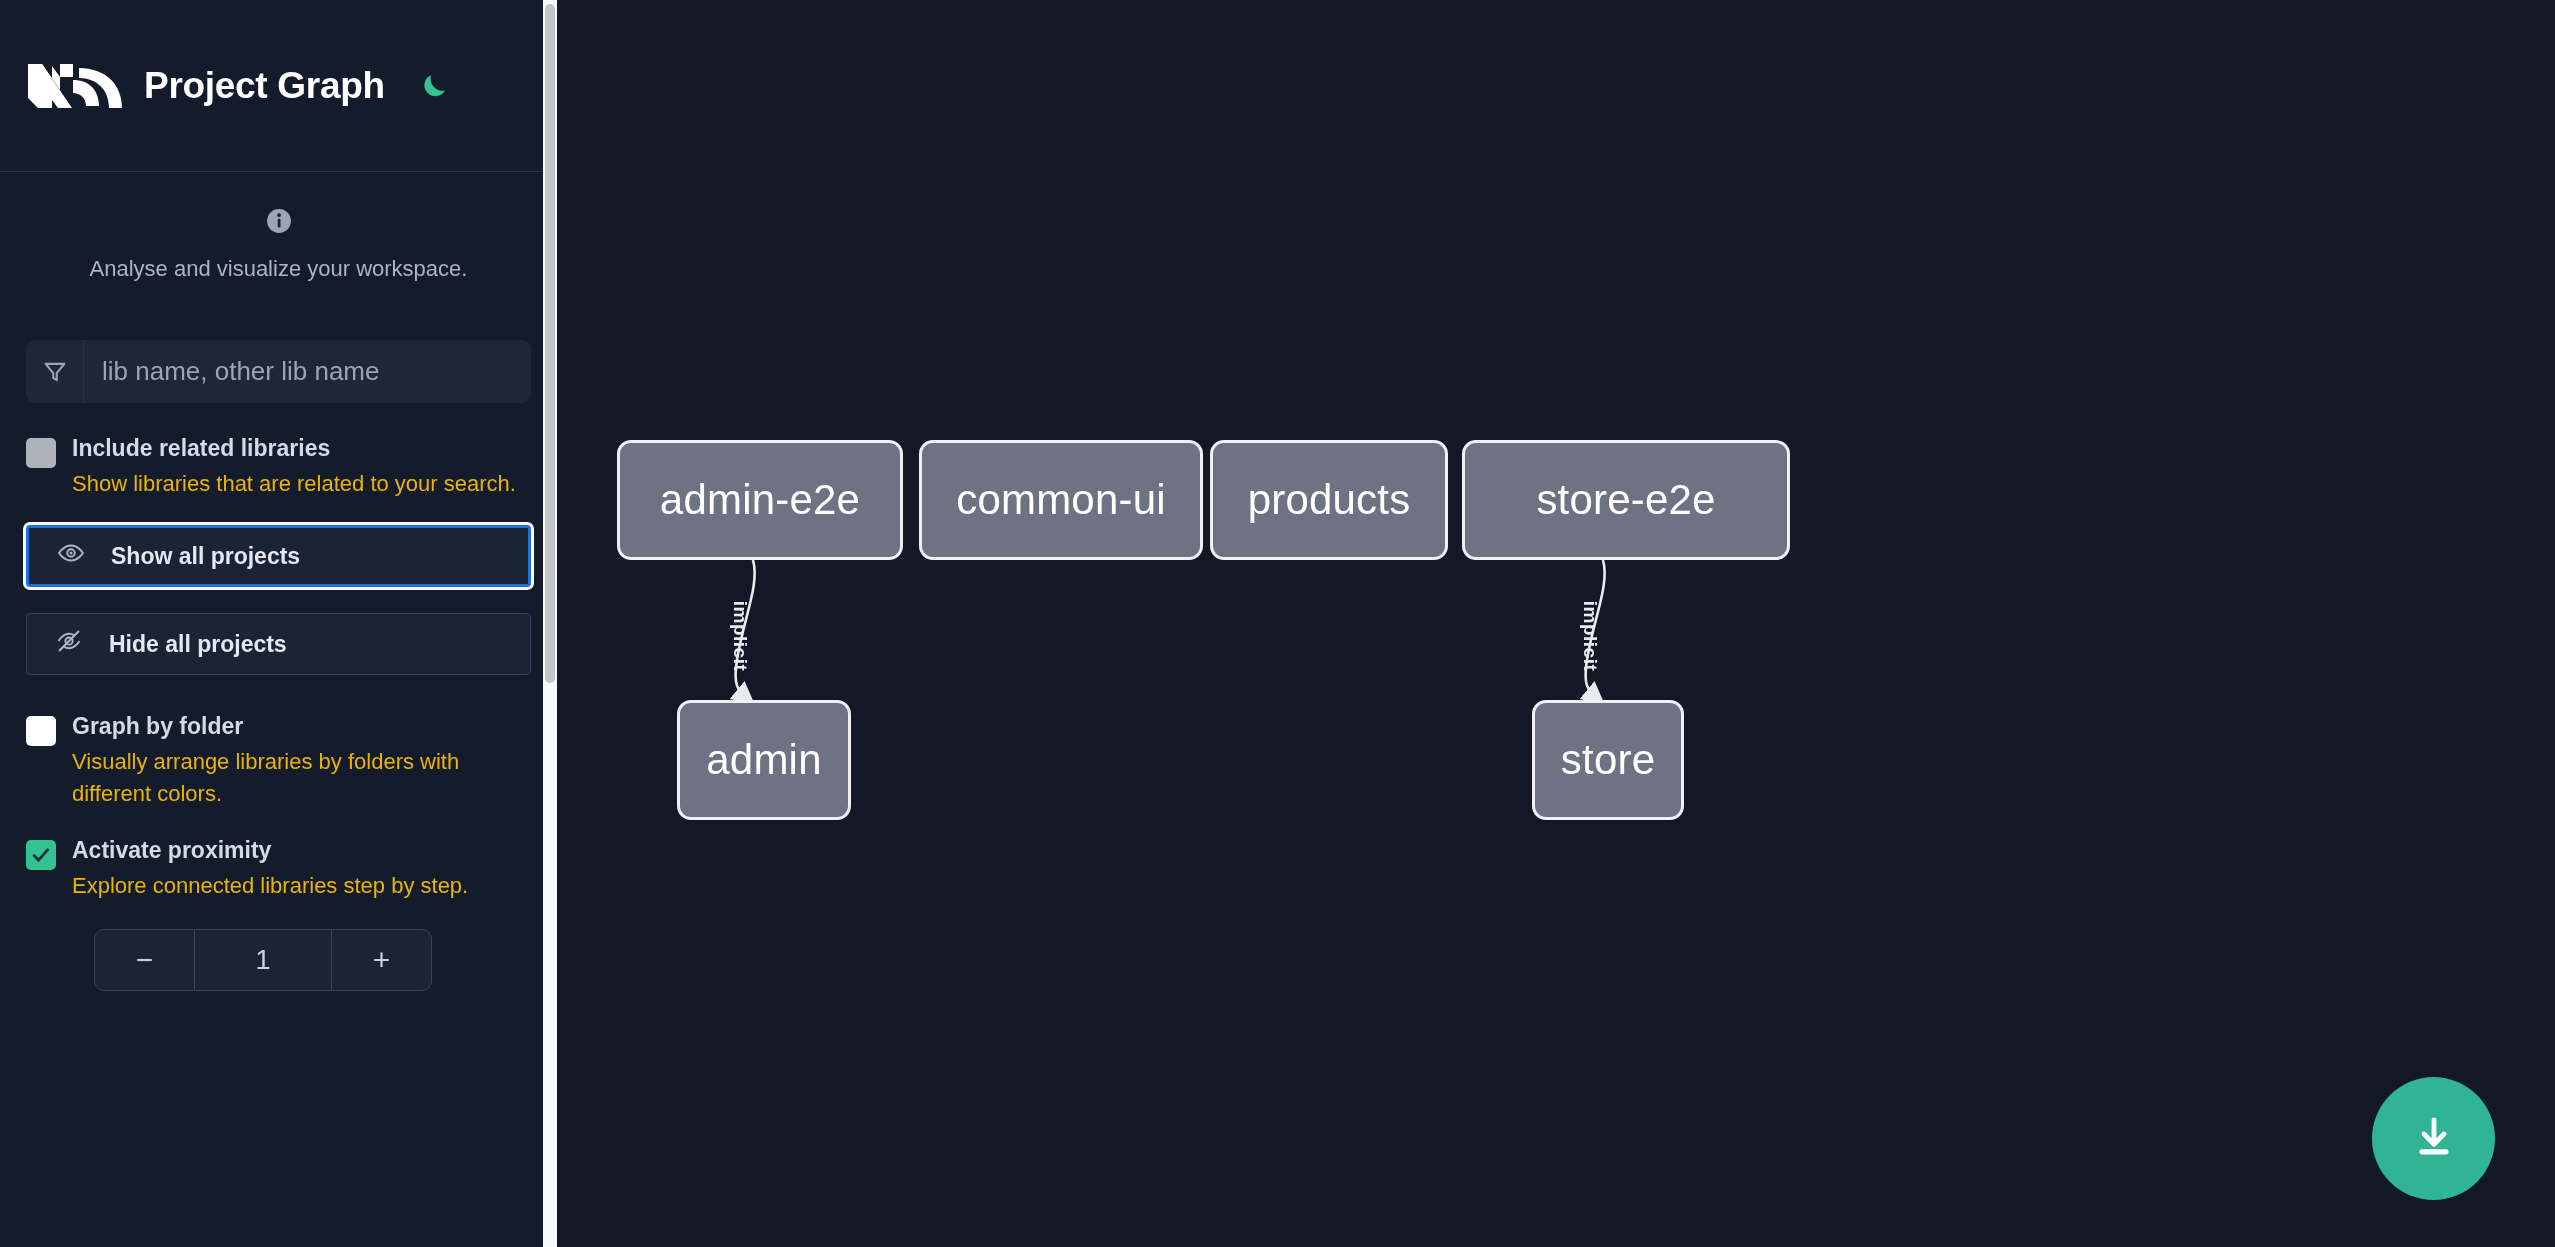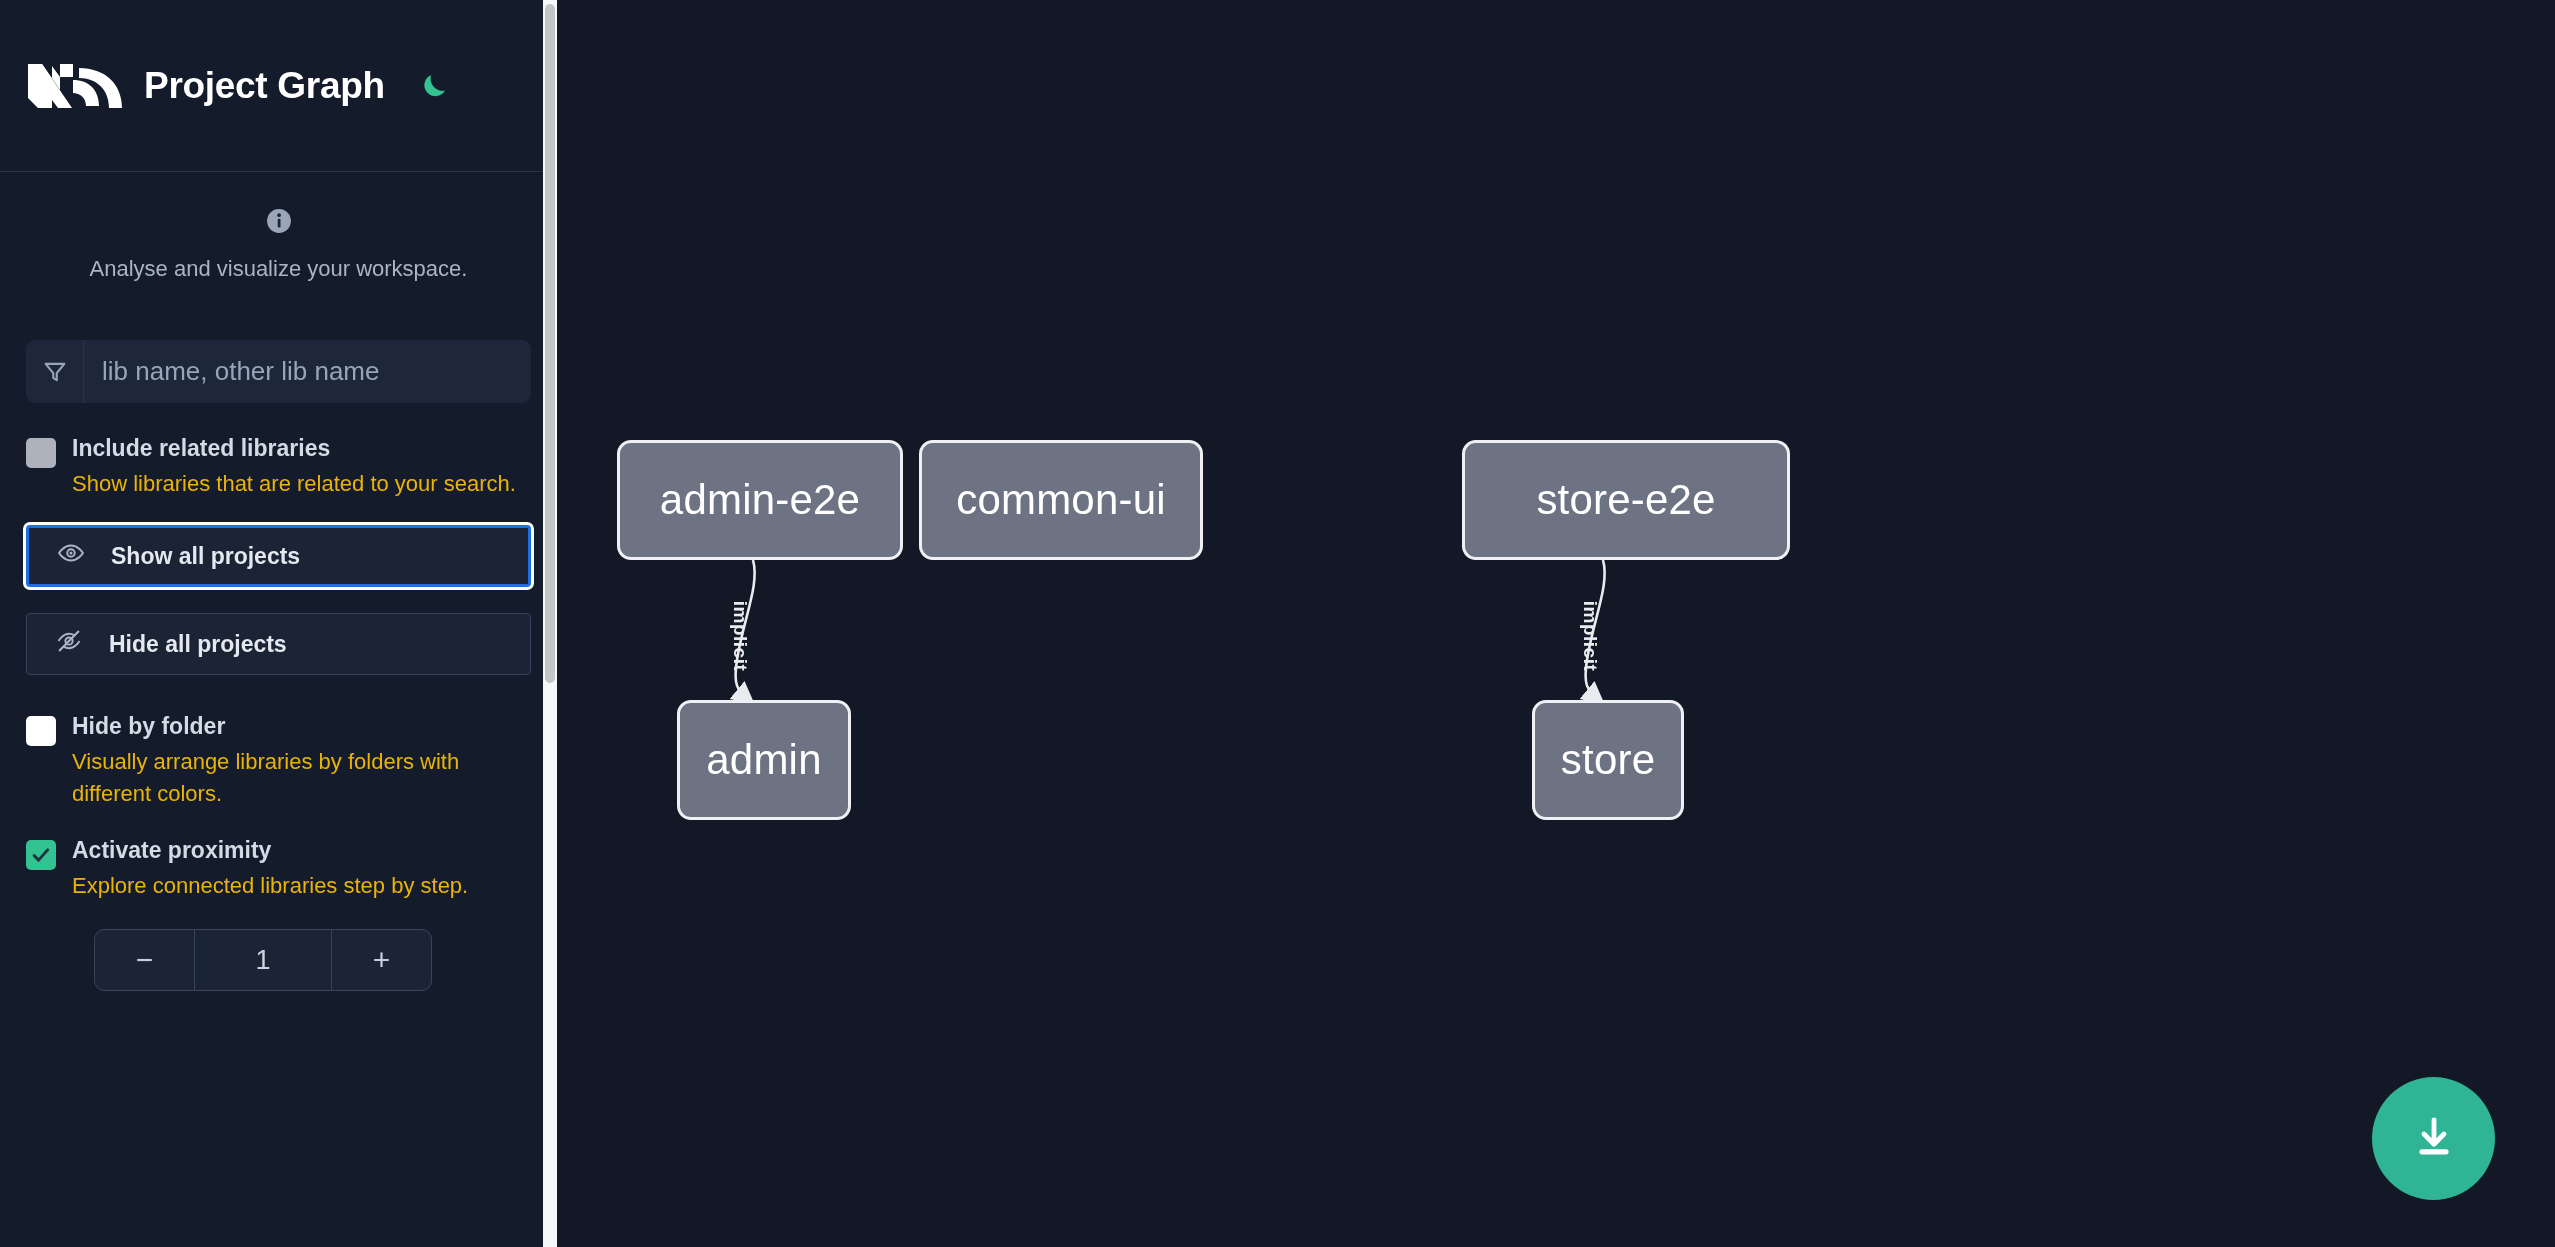--- a/index.html
+++ b/index.html
@@ -242,21 +242,21 @@
             <circle cx="12" cy="12" r="3.1" fill="none" stroke="#aab4c4" stroke-width="1.7"></circle>
             <line x1="3.5" y1="20.5" x2="20.5" y2="3.5" stroke="#aab4c4" stroke-width="1.9"></line>
           </svg>
         </span>
         <span>Hide all projects</span>
       </button>
 
       <div class="opt-block btn-gap">
         <span class="cbox white"></span>
         <span class="opt-texts">
-          <span class="opt-title" style="display:block">Hide by folder</span>
+          <span class="opt-title" style="display:block">Graph by folder</span>
           <span class="opt-desc" style="display:block">Visually arrange libraries by folders with different colors.</span>
         </span>
       </div>
 
       <div class="opt-block tight">
         <span class="cbox green">
           <svg viewBox="0 0 24 24" width="22" height="22" aria-hidden="true">
             <path d="M4.5 12.6l4.8 5 10-11.2" fill="none" stroke="#20323f" stroke-width="3.2" stroke-linecap="round" stroke-linejoin="round"></path>
           </svg>
         </span>
@@ -291,20 +291,23 @@
       <path d="M196 560 C203 585 186 620 180 660 C176 685 180 690 192 700" fill="none" stroke="#e9ebef" stroke-width="2.6" marker-end="url(#arrow)"></path>
       <path d="M1046 560 C1053 585 1036 620 1030 660 C1026 685 1030 690 1042 700" fill="none" stroke="#e9ebef" stroke-width="2.6" marker-end="url(#arrow)"></path>
     </svg>
 
     <div class="node" style="left:60px;top:440px;width:286px;height:120px">
       <span>admin-e2e</span>
     </div>
     <div class="node" style="left:362px;top:440px;width:284px;height:120px">
       <span>common-ui</span>
     </div>
+    <div class="node" style="left:653px;top:440px;width:238px;height:120px">
+      <span>products</span>
+    </div>
     <div class="node" style="left:905px;top:440px;width:328px;height:120px">
       <span>store-e2e</span>
     </div>
     <div class="node" style="left:120px;top:700px;width:174px;height:120px">
       <span>admin</span>
     </div>
     <div class="node" style="left:975px;top:700px;width:152px;height:120px">
       <span>store</span>
     </div>
 

